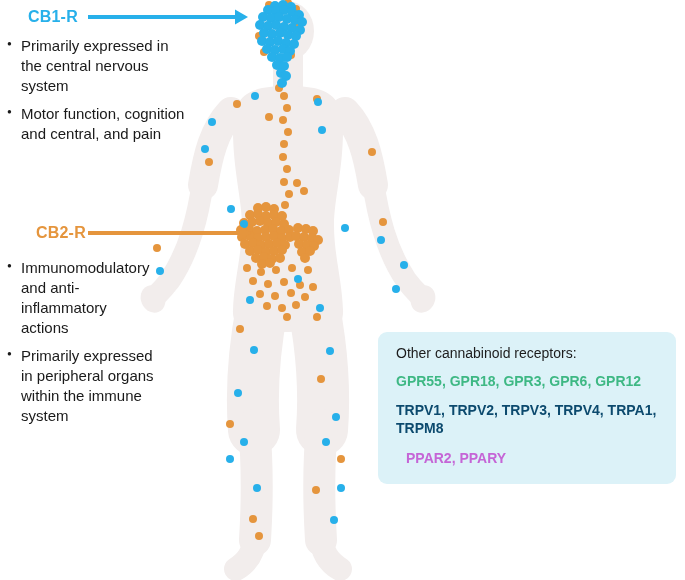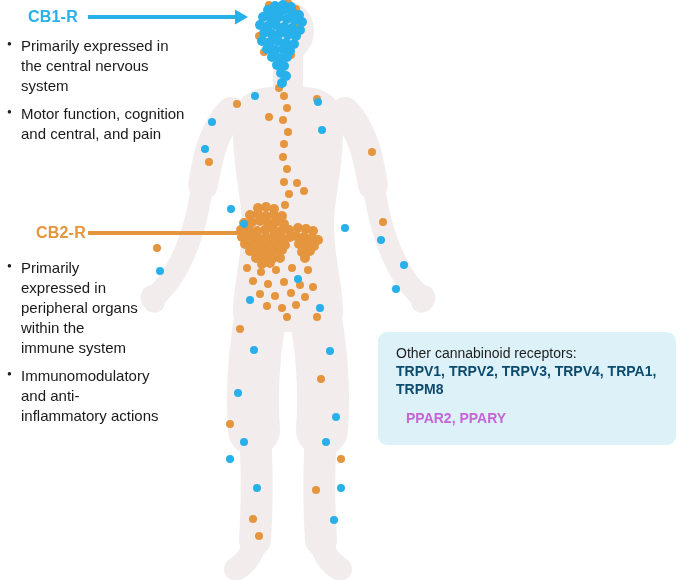--- a/index.html
+++ b/index.html
@@ -20,21 +20,21 @@
   ul.bullets li::before{
     content:"\25CF";position:absolute;left:0;top:3px;font-size:8px;color:#1a1a1a;
   }
   #cb1-bullets{left:7px;top:36px;width:186px;}
   #cb2-bullets{left:7px;top:258px;width:152px;}
   #cb2-bullets li:first-child{max-width:120px;}
   .receptor-box{
     position:absolute;left:378px;top:332px;width:298px;box-sizing:border-box;
     border-radius:9px;padding:13px 18px 6px 18px;font-size:14px;
   }
-  .receptor-box .box-title{margin:0 0 1px 0;color:#1c1c1c;font-size:14px;}
+  .receptor-box .box-title{margin:0 0 11px 0;color:#1c1c1c;font-size:14px;}
   .receptor-group{margin:0 0 11px 0;font-weight:bold;line-height:1.3;}
 </style>
 </head>
 <body>
 
 <div class="stage">
 
   <svg id="figure" width="685" height="580" viewBox="0 0 685 580">
     <g>
       <ellipse class="body-fill" cx="287" cy="31" rx="27" ry="30" fill="#f2edec"></ellipse>
@@ -251,23 +251,24 @@
   <div class="annot label-title" id="cb1-title" style="color: rgb(39, 176, 234);">CB1-R</div>
 
   <ul class="bullets" id="cb1-bullets">
     <li>Primarily expressed in the central nervous system</li>
     <li>Motor function, cognition and central, and pain</li>
   </ul>
 
   <div class="annot label-title" id="cb2-title" style="color: rgb(229, 149, 61);">CB2-R</div>
 
   <ul class="bullets" id="cb2-bullets">
+    <li>Immunomodulatory and anti-inflammatory actions</li>
     <li>Primarily expressed in peripheral organs within the immune system</li>
-    <li>Immunomodulatory and anti-inflammatory actions</li>
   </ul>
 
   <div class="receptor-box" style="background-color: rgb(220, 242, 248);">
     <p class="box-title">Other cannabinoid receptors:</p>
+    <p class="receptor-group" style="color: rgb(62, 184, 132);">GPR55, GPR18, GPR3, GPR6, GPR12</p>
     <p class="receptor-group" style="color: #0c4a6e;">TRPV1, TRPV2, TRPV3, TRPV4, TRPA1, TRPM8</p>
     <p class="receptor-group" style="color: rgb(197, 101, 214); margin-left: 10px;">PPAR2, PPARY</p>
   </div>
 
 </div>
 
 </body></html>

